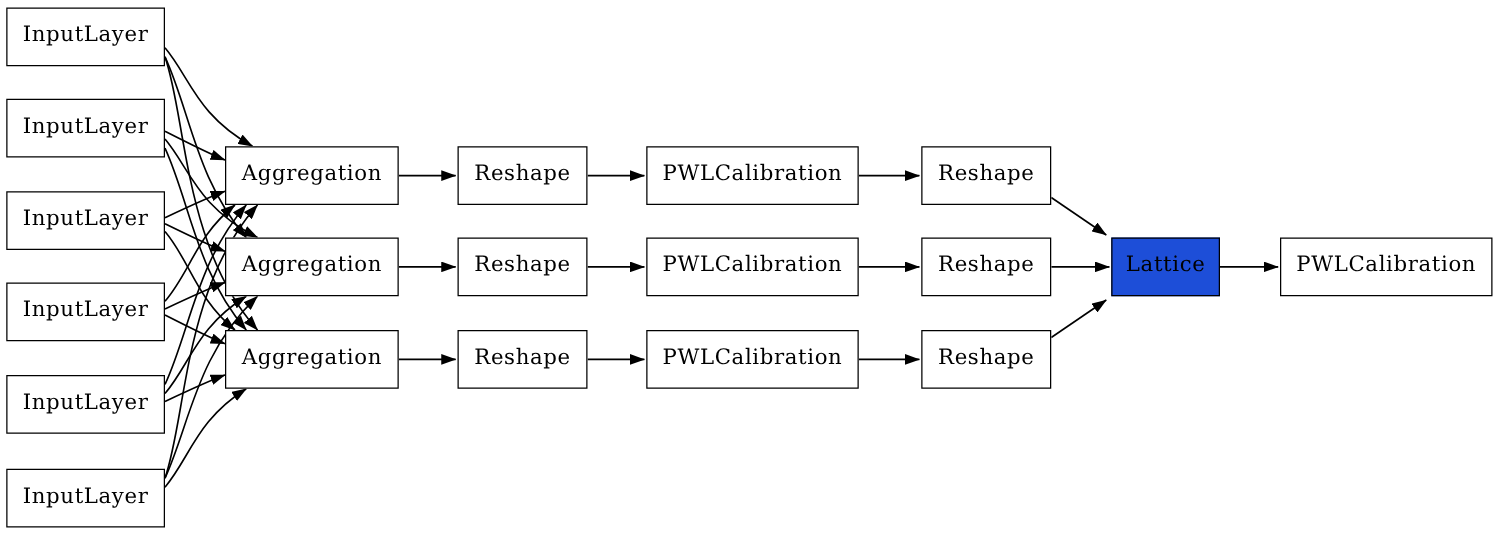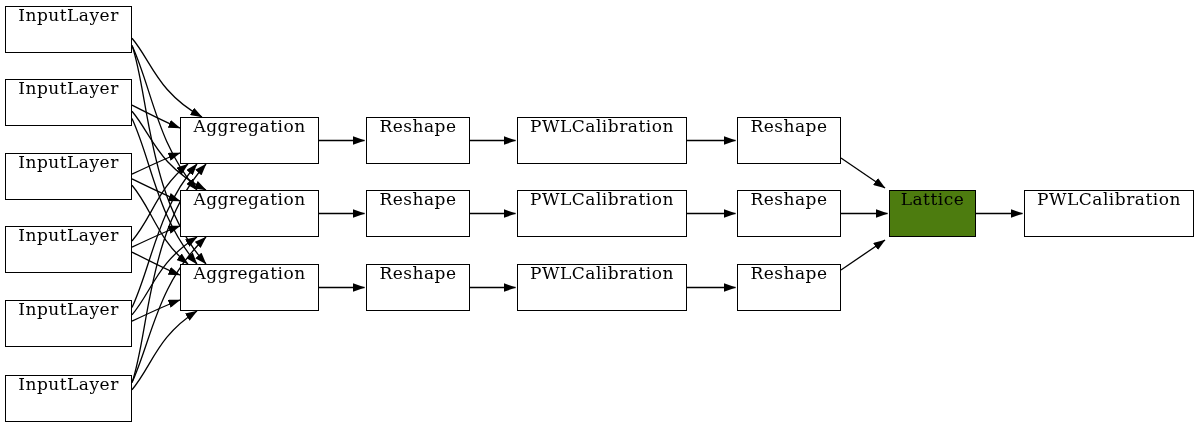--- a/index.html
+++ b/index.html
@@ -23,20 +23,21 @@
     width: 1201px; height: 427px;
     z-index: 2;
     pointer-events: none;
   }
   .node {
     position: absolute;
     box-sizing: border-box;
     background: #ffffff;
     border: 1.5px solid #000000;
     display: flex;
+    align-items: center;
     justify-content: center;
   }
   .node-label {
     font-size: 17px;
     letter-spacing: 0.5px;
     color: #000000;
     white-space: nowrap;
     line-height: 1;
     padding-bottom: 2px;
   }
@@ -136,20 +137,20 @@
       </div>
       <div class="node" style="left: 737px; top: 117px; width: 104px; height: 47px; background: rgb(255, 255, 255); border-color: rgb(0, 0, 0);">
         <span class="node-label">Reshape</span>
       </div>
       <div class="node" style="left: 737px; top: 190px; width: 104px; height: 47px; background: rgb(255, 255, 255); border-color: rgb(0, 0, 0);">
         <span class="node-label">Reshape</span>
       </div>
       <div class="node" style="left: 737px; top: 264px; width: 104px; height: 47px; background: rgb(255, 255, 255); border-color: rgb(0, 0, 0);">
         <span class="node-label">Reshape</span>
       </div>
-      <div class="node" style="left: 889px; top: 190px; width: 87px; height: 47px; background: #4d7c0f; border-color: rgb(0, 0, 0);">
+      <div class="node" style="left: 889px; top: 190px; width: 87px; height: 47px; background: #1d4ed8; border-color: rgb(0, 0, 0);">
         <span class="node-label">Lattice</span>
       </div>
       <div class="node" style="left: 1024px; top: 190px; width: 170px; height: 47px; background: rgb(255, 255, 255); border-color: rgb(0, 0, 0);">
         <span class="node-label">PWLCalibration</span>
       </div>
     </div>
 </div>
 
 </body></html>

